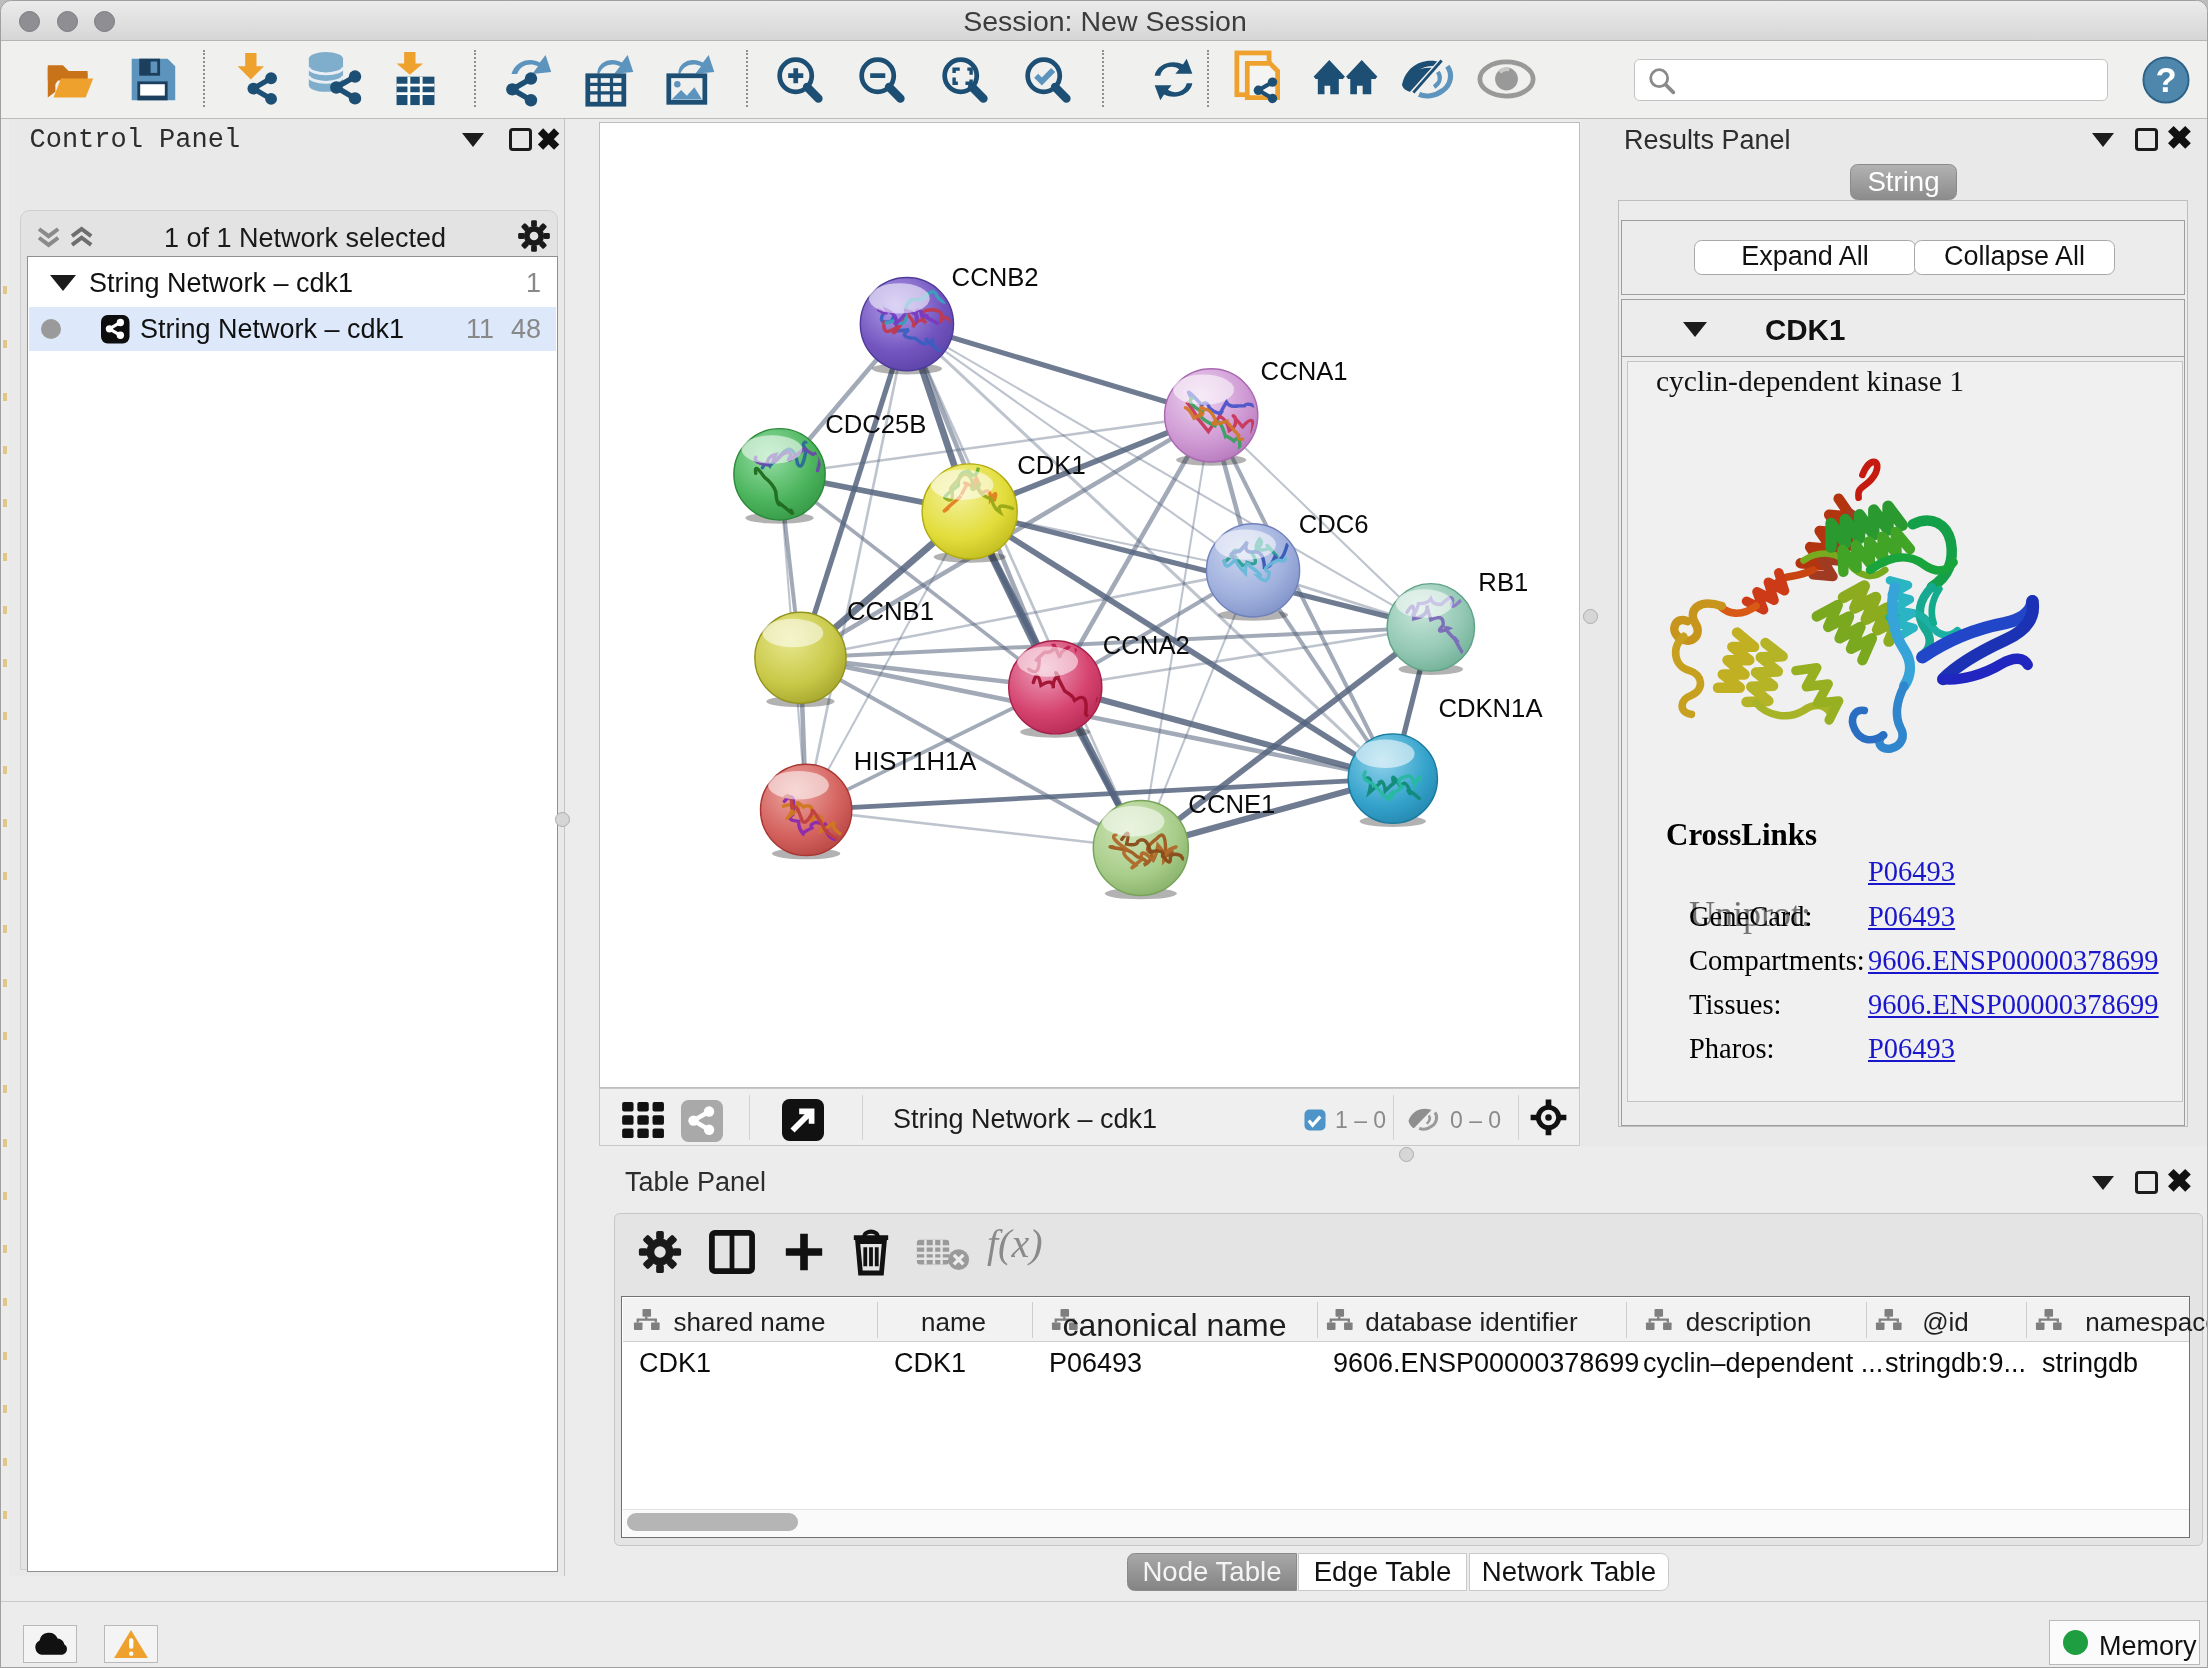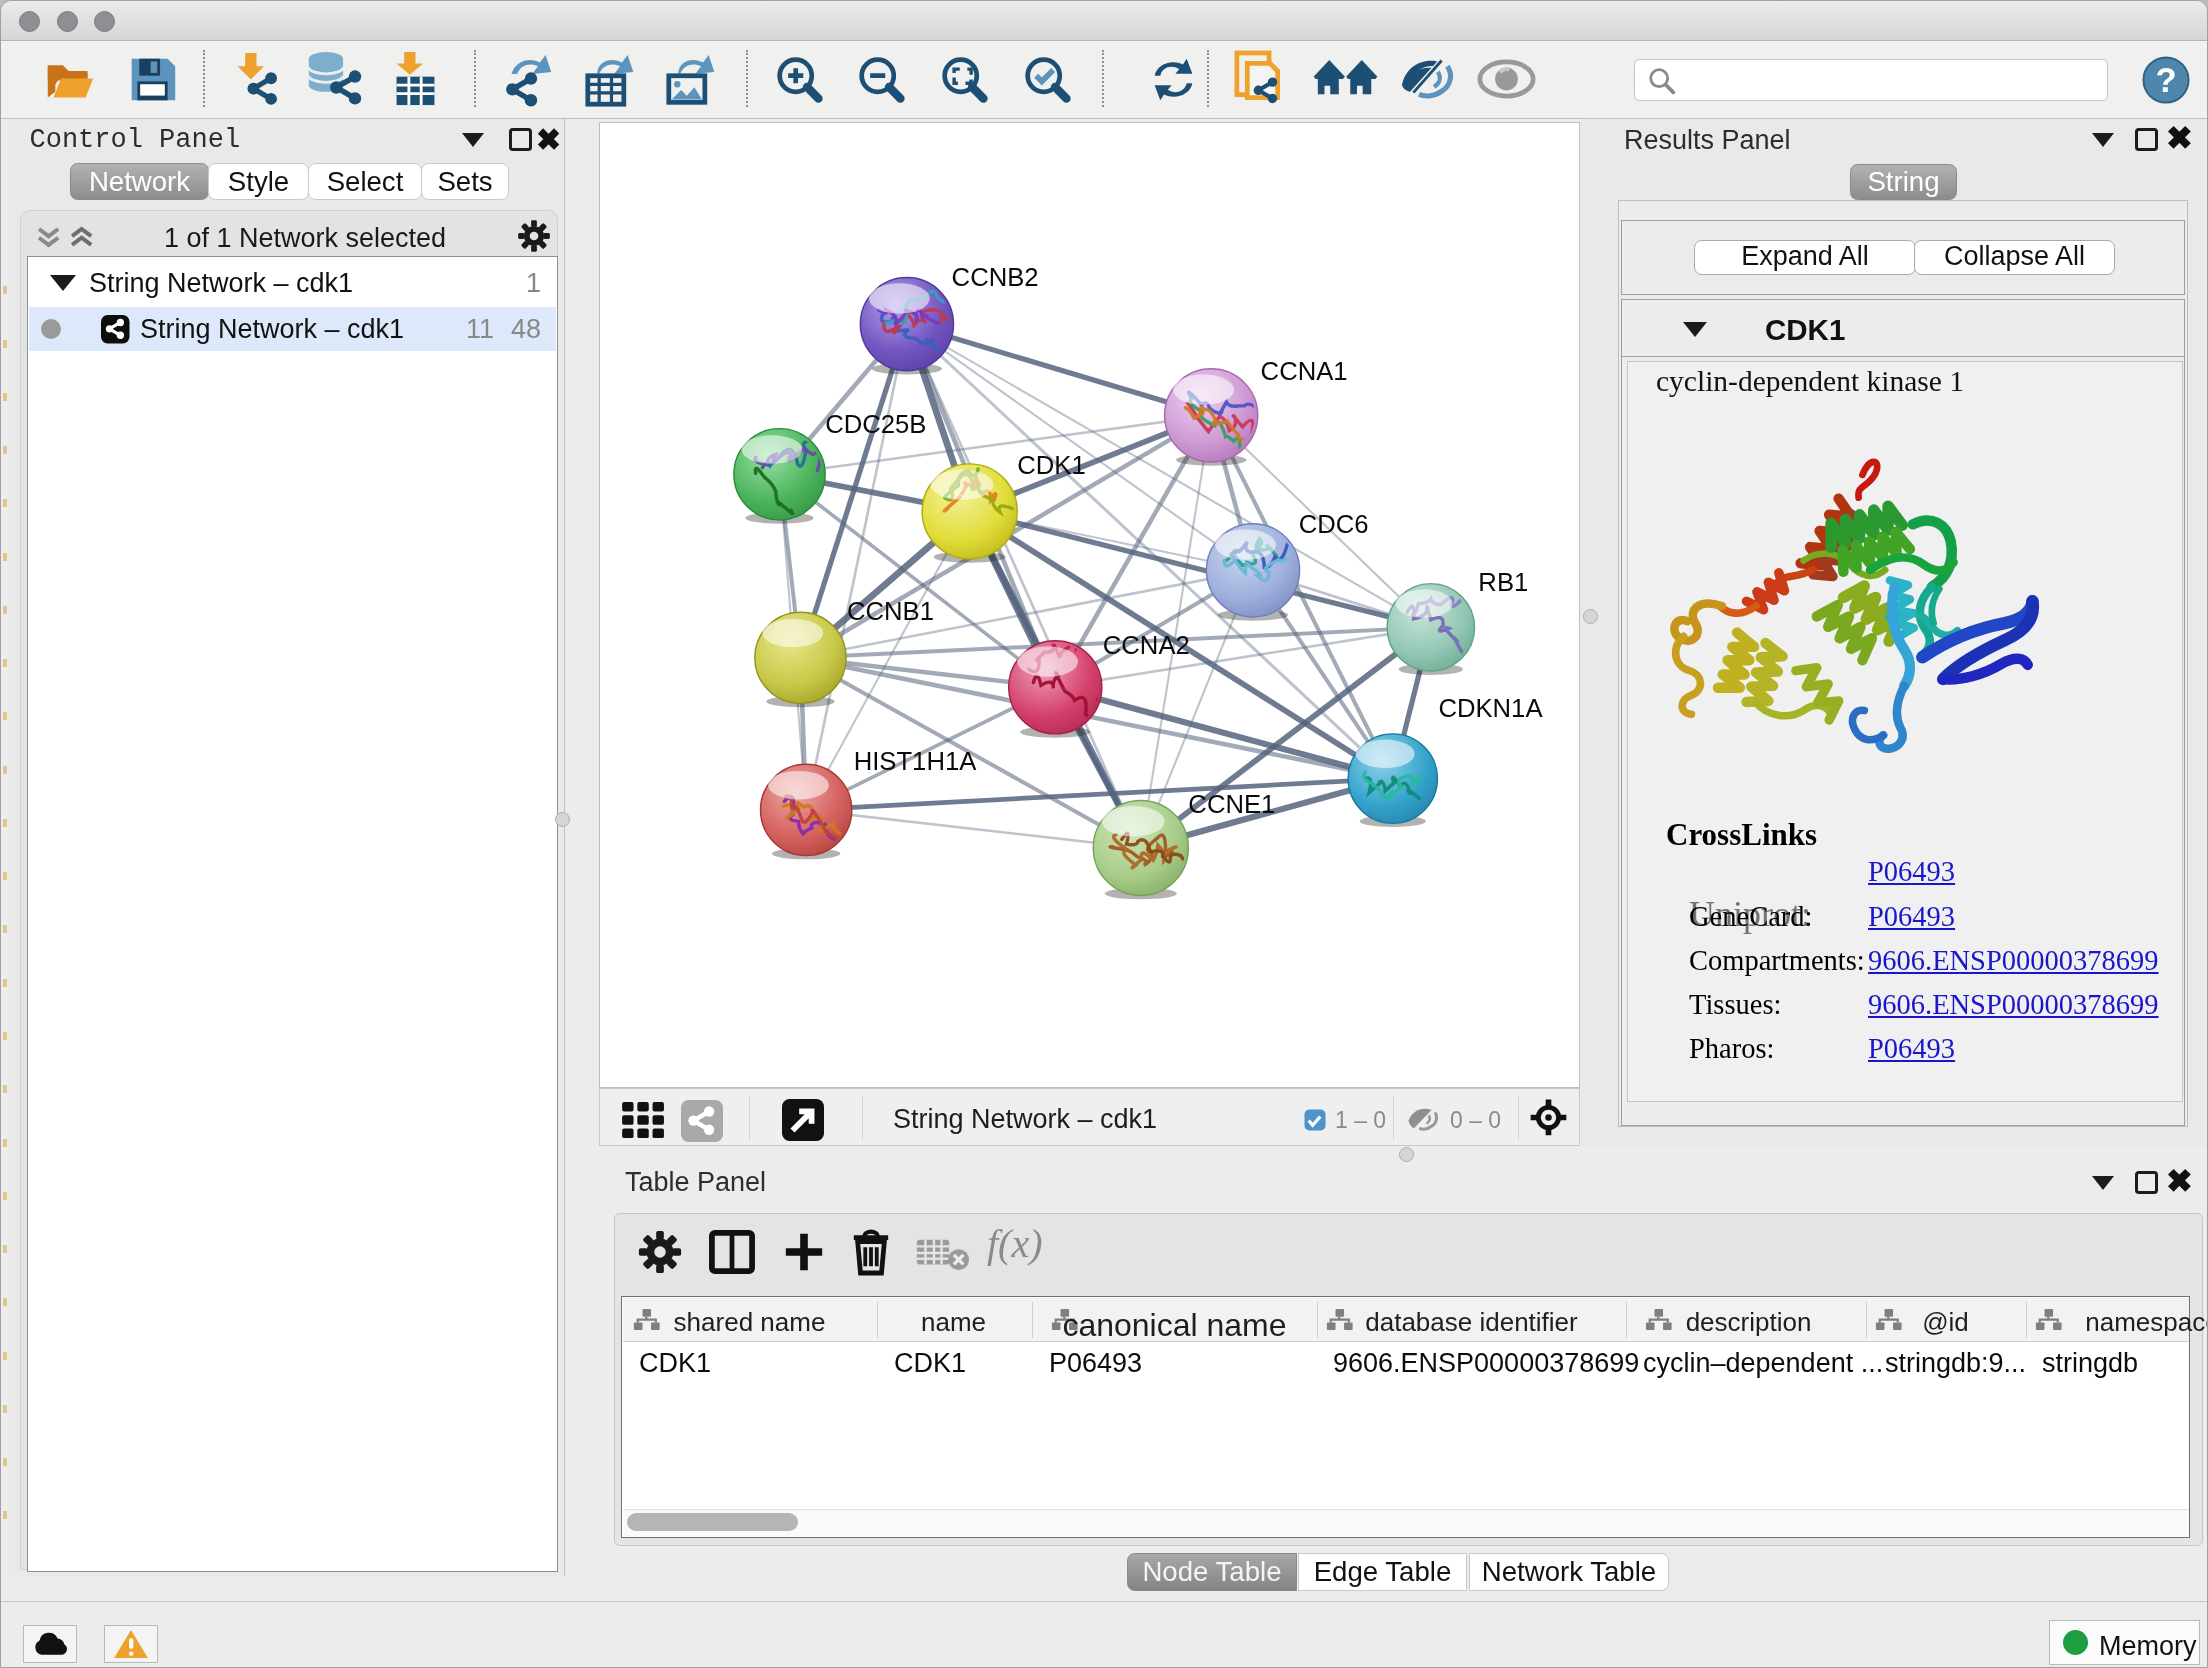--- a/index.html
+++ b/index.html
@@ -10,20 +10,21 @@
 .xx { font-size:32px; font-weight:bold; color:#111; line-height:23px; }
 .tab { display:inline-block; height:37px; line-height:35px; font-size:27.6px; color:#111; background:#fff; border:1px solid #c9c9c9; border-radius:7.6px; text-align:center; margin-right:-1px;}
 .tab.on { background:linear-gradient(#b2b2b2,#8c8c8c); color:#fff; border-color:#8a8a8a; }
 a.lnk { color:#1a16cc; }
 </style></head><body>
 <div id="win">
     <div style="position:absolute;left:0;top:0;width:2208px;height:40px;background:linear-gradient(#ebebeb,#d6d6d6);border-bottom:1px solid #b5b5b5;border-radius:11.4px 11.4px 0 0;"></div>
     <div style="position:absolute;left:18px;top:9.5px;width:21px;height:21px;border-radius:50%;background:#8e8e93;border:1px solid #79797e;"></div>
     <div style="position:absolute;left:56px;top:9.5px;width:21px;height:21px;border-radius:50%;background:#8e8e93;border:1px solid #79797e;"></div>
     <div style="position:absolute;left:93px;top:9.5px;width:21px;height:21px;border-radius:50%;background:#8e8e93;border:1px solid #79797e;"></div>
+    <div style="position:absolute;left:0;top:3.8px;width:2208px;text-align:center;font-size:28.5px;font-weight:500;color:#3c3c3c;">Session: New Session</div>
     <div style="position:absolute;left:0;top:40px;width:2208px;height:78px;background:#f0f0ef;border-bottom:1.9px solid #bcbcbc;"></div>
     <div class="abs" style="left:43px;top:53px;"><svg width="53" height="53" viewBox="0 0 56 56">
         <path d="M4 12 h16 l6 6 h20 v10 h-42 z" fill="#c8731a"></path>
         <path d="M4 46 V14 h14 l6 6 h22 v6 h-30 l-4 6 v8 z" fill="#c8731a"></path>
         <path d="M10 46 l8-20 h34 l-8 20 z" fill="#efa12e"></path>
       </svg></div>
     <div class="abs" style="left:125px;top:52px;"><svg width="53" height="53" viewBox="0 0 56 56">
         <path d="M6 6 h38 l8 8 v36 h-46 z" fill="#5d94bd"></path>
         <rect x="14" y="6" width="22" height="18" fill="#1d3f5e"></rect>
         <rect x="26" y="9" width="7" height="12" fill="#5d94bd"></rect>
@@ -155,21 +156,20 @@
       </svg></div>
     <div class="abs" style="left:2141px;top:55px;"><svg width="48" height="48" viewBox="0 0 50 50">
         <circle cx="25" cy="25" r="23.5" fill="#4e87ab" stroke="#2e6287" stroke-width="2"></circle>
         <text x="25" y="37" text-anchor="middle" font-family="Liberation Sans, sans-serif" font-size="36" font-weight="bold" fill="#fff">?</text>
       </svg></div>
     <div style="position:absolute;left:7.6px;top:118px;width:556px;height:1457px;background:#e9e9e9;border-right:1px solid #c4c4c4;"></div>
     <div style="position:absolute;left:28.5px;top:124px;font-size:27px;color:#2d2d2d;font-family:Liberation Mono, monospace;">Control Panel</div>
     <div class="abs tri" style="left:461px;top:132px;"></div>
     <div class="abs sq" style="left:508px;top:127px;"></div>
     <div class="abs xx" style="left:535px;top:127px;font-size:30px;">✖</div>
-    <div class="abs" style="left:69px;top:162px;"><span class="tab on" style="width:139px;">Network</span><span class="tab" style="width:101px;">Style</span><span class="tab" style="width:114px;">Select</span><span class="tab" style="width:88px;">Sets</span></div>
     <div style="position:absolute;left:19px;top:209px;width:538px;height:1360px;background:#e3e3e3;border:1px solid #cfcfcf;border-radius:9.5px 9.5px 0 0;"></div>
     <div class="abs" style="left:34px;top:224px;"><svg width="27" height="25" viewBox="0 0 28 26">
         <g transform="scale(0.83)" stroke="#8a8a8a" stroke-width="5" fill="none">
           <path d="M5 5 l12 9 12-9"></path>
           <path d="M5 16 l12 9 12-9"></path>
         </g>
       </svg></div>
     <div class="abs" style="left:67px;top:224px;"><svg width="27" height="25" viewBox="0 0 28 26">
         <g transform="scale(0.83)" stroke="#6e6e6e" stroke-width="5" fill="none">
           <path d="M5 14 l12-9 12 9"></path>

